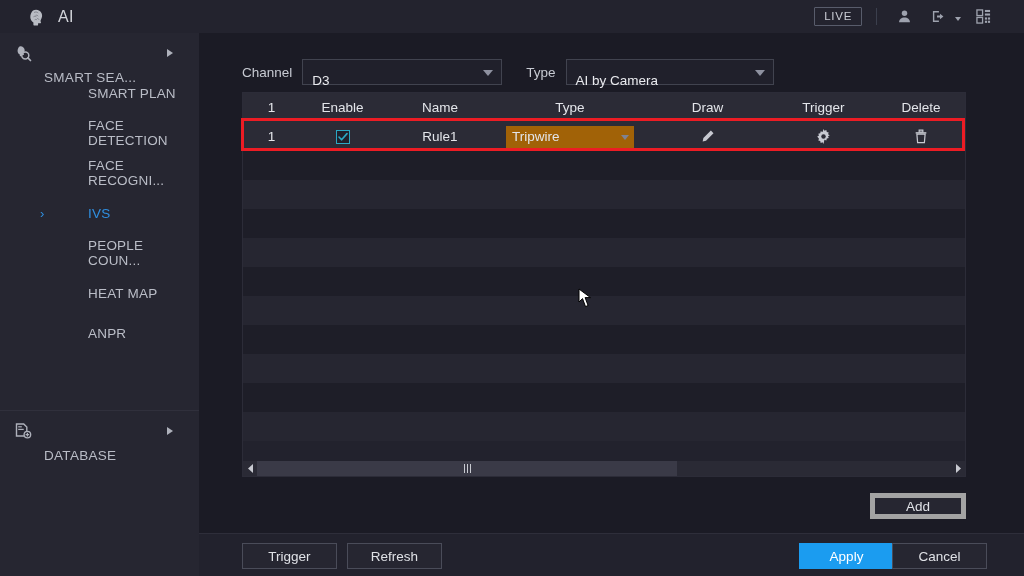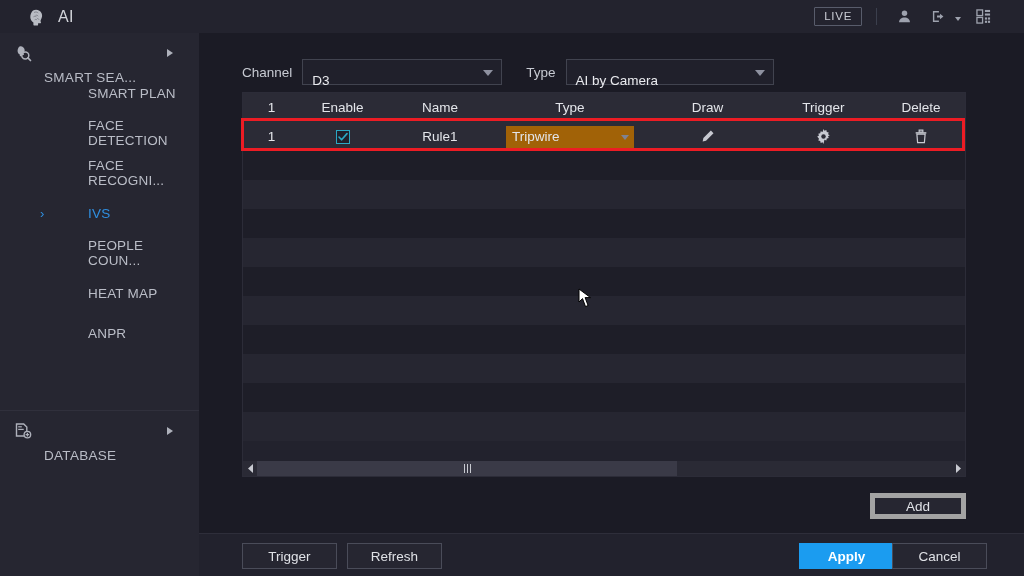--- a/index.html
+++ b/index.html
@@ -253,21 +253,21 @@
   }
   .btn {
     position: absolute; top: 9px;
     height: 26px; min-width: 94px;
     display: flex; align-items: center; justify-content: center;
     font-size: 13.5px; cursor: pointer;
     border: 1px solid #4a4c59; background: #262631; color: #dfe1e6;
   }
   .btn-default { left: 43px; width: 95px; }
   .btn-refresh { left: 148px; width: 95px; }
-  .btn-apply   { right: 130px; width: 95px; background: #1b9cf0; border-color: #1b9cf0; color: #ffffff; font-weight: bold; }
+  .btn-apply   { right: 130px; width: 95px; background: #1b9cf0; border-color: #1b9cf0; color: #ffffff; }
   .btn-cancel  { right: 37px; width: 95px; }
 
   
   .cursor {
     position: absolute; left: 578px; top: 288px;
     z-index: 50; pointer-events: none;
   }
 </style>
 </head>
 <body>

